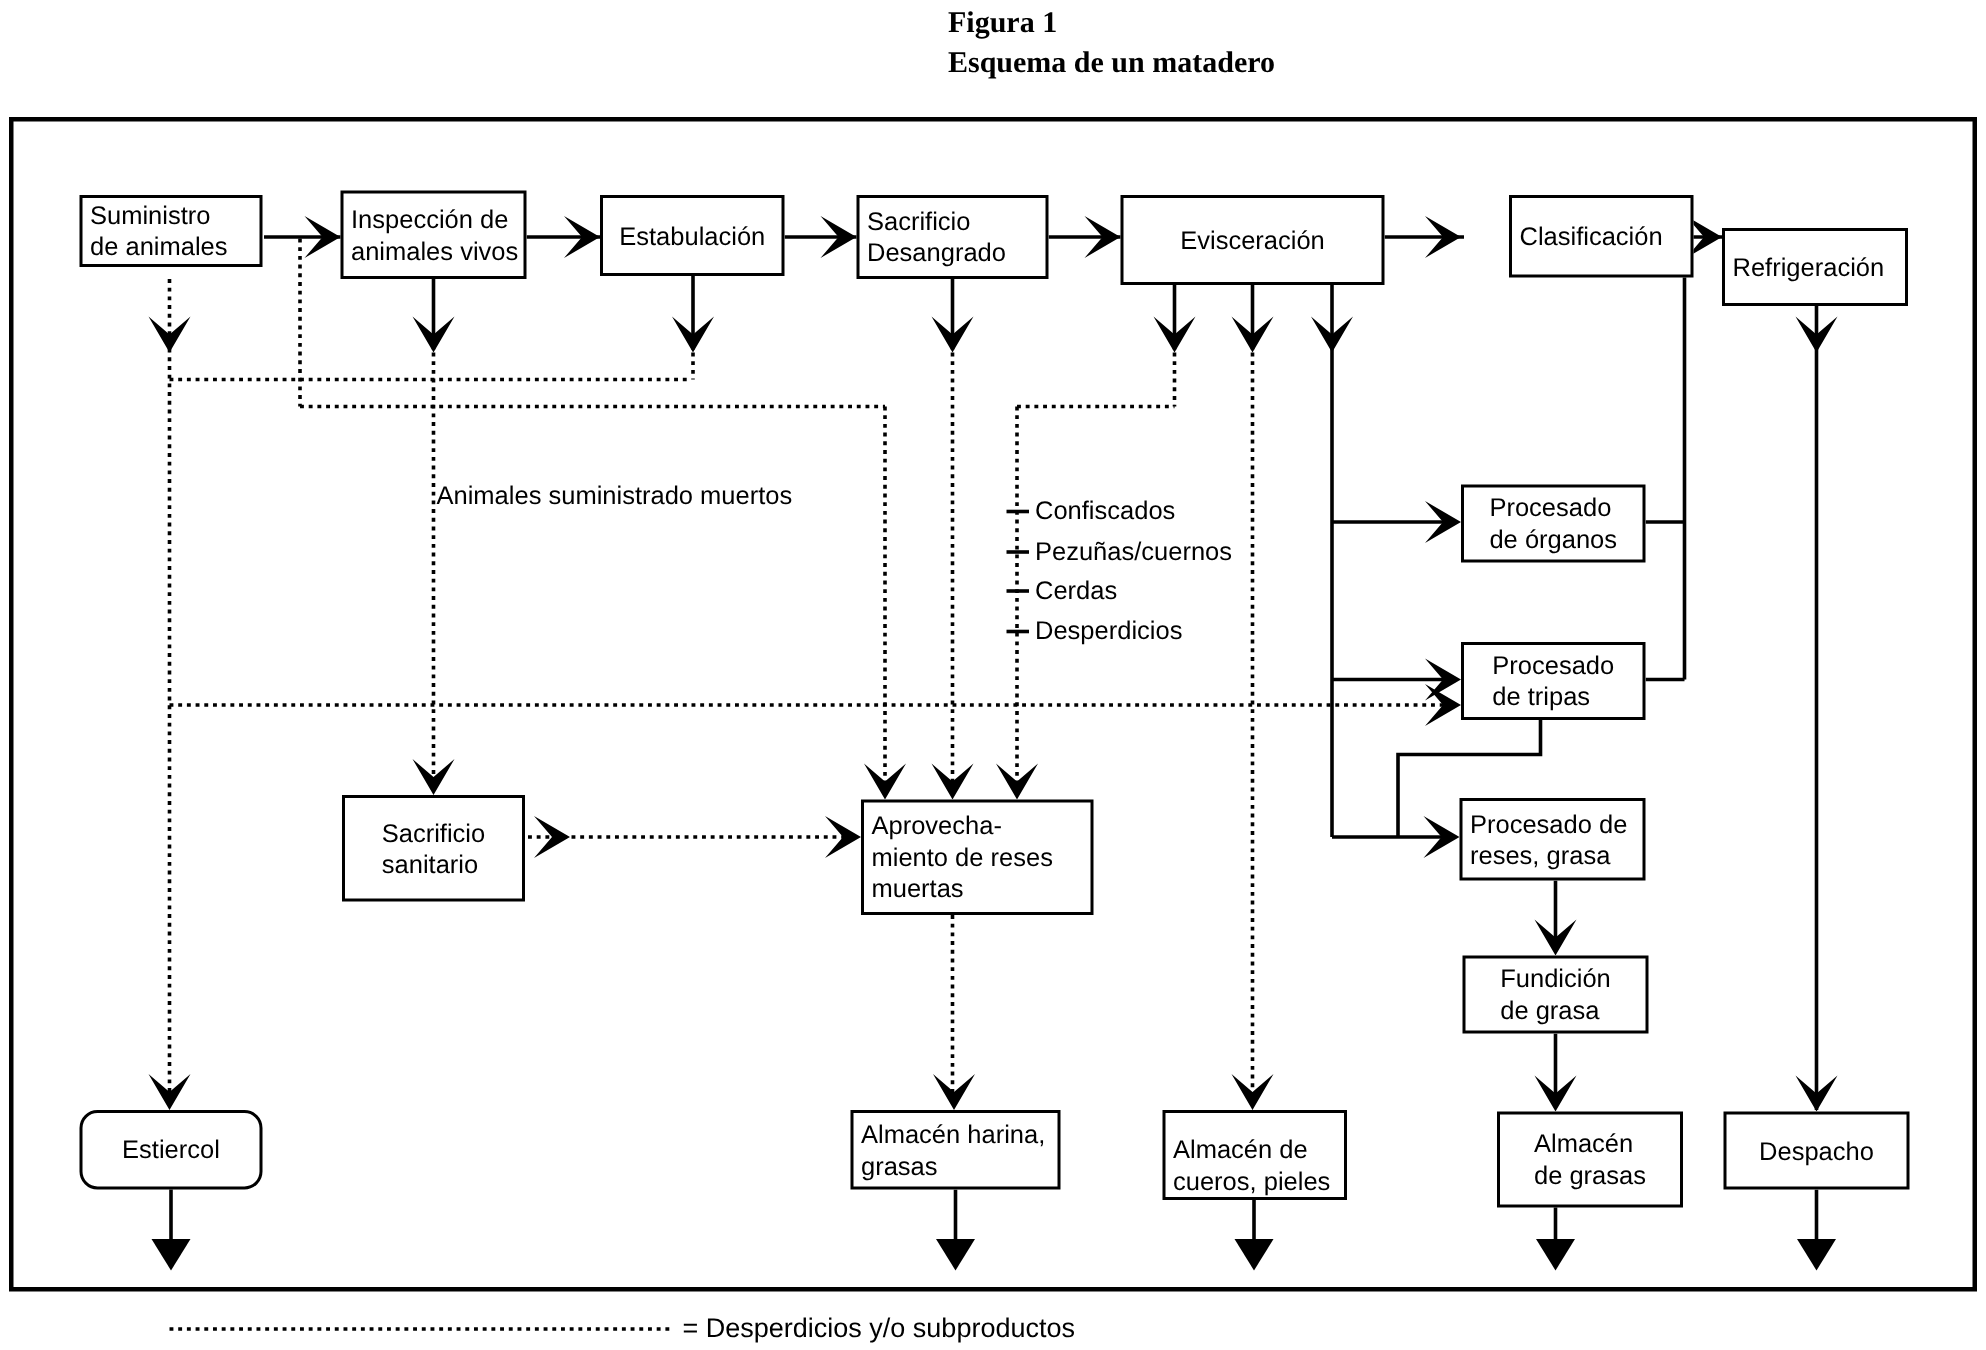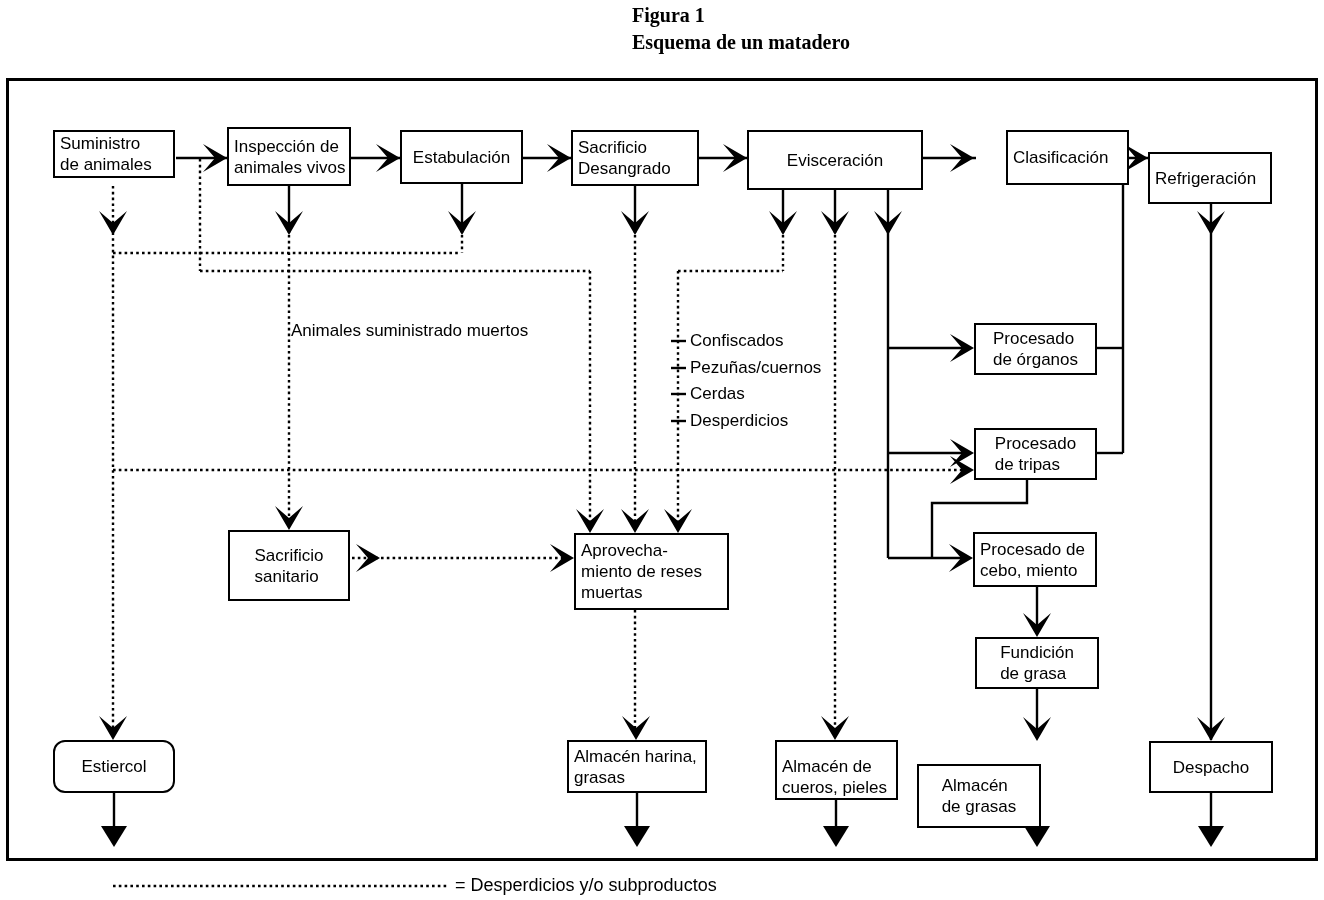--- a/index.html
+++ b/index.html
@@ -178,39 +178,39 @@
   <div class="box" style="left:974px;top:323px;width:123px;height:52px;">
       <span class="lbl">Procesado
 de órganos</span>
     </div>
   <div class="box" style="left:974px;top:428px;width:123px;height:52px;">
       <span class="lbl">Procesado
 de tripas</span>
     </div>
   <div class="box left" style="left:973px;top:532px;width:124px;height:55px;">
       <span class="lbl">Procesado de
-cebo, miento</span>
+reses, grasa</span>
     </div>
   <div class="box" style="left:975px;top:637px;width:124px;height:52px;">
       <span class="lbl">Fundición
 de grasa</span>
     </div>
 
   <div class="box" style="left:53px;top:740px;width:122px;height:53px;border-radius:12px;">
       <span class="lbl">Estiercol</span>
     </div>
   <div class="box left" style="left:567px;top:740px;width:140px;height:53px;">
       <span class="lbl">Almacén harina,
 grasas</span>
     </div>
   <div class="box left" style="left:775px;top:740px;width:123px;height:60px;align-items:flex-end;">
       <span class="lbl">Almacén de
 cueros, pieles</span>
     </div>
-  <div class="box" style="left:917px;top:741px;width:124px;height:64px;margin-top:23px;">
+  <div class="box" style="left:998px;top:741px;width:124px;height:64px;">
       <span class="lbl">Almacén
 de grasas</span>
     </div>
   <div class="box" style="left:1149px;top:741px;width:124px;height:52px;">
       <span class="lbl">Despacho</span>
     </div>
 
   <div class="note" style="left:291px;top:321px;">Animales suministrado muertos</div>
 
   <div class="note" style="left:690px;top:331px;">Confiscados</div>

